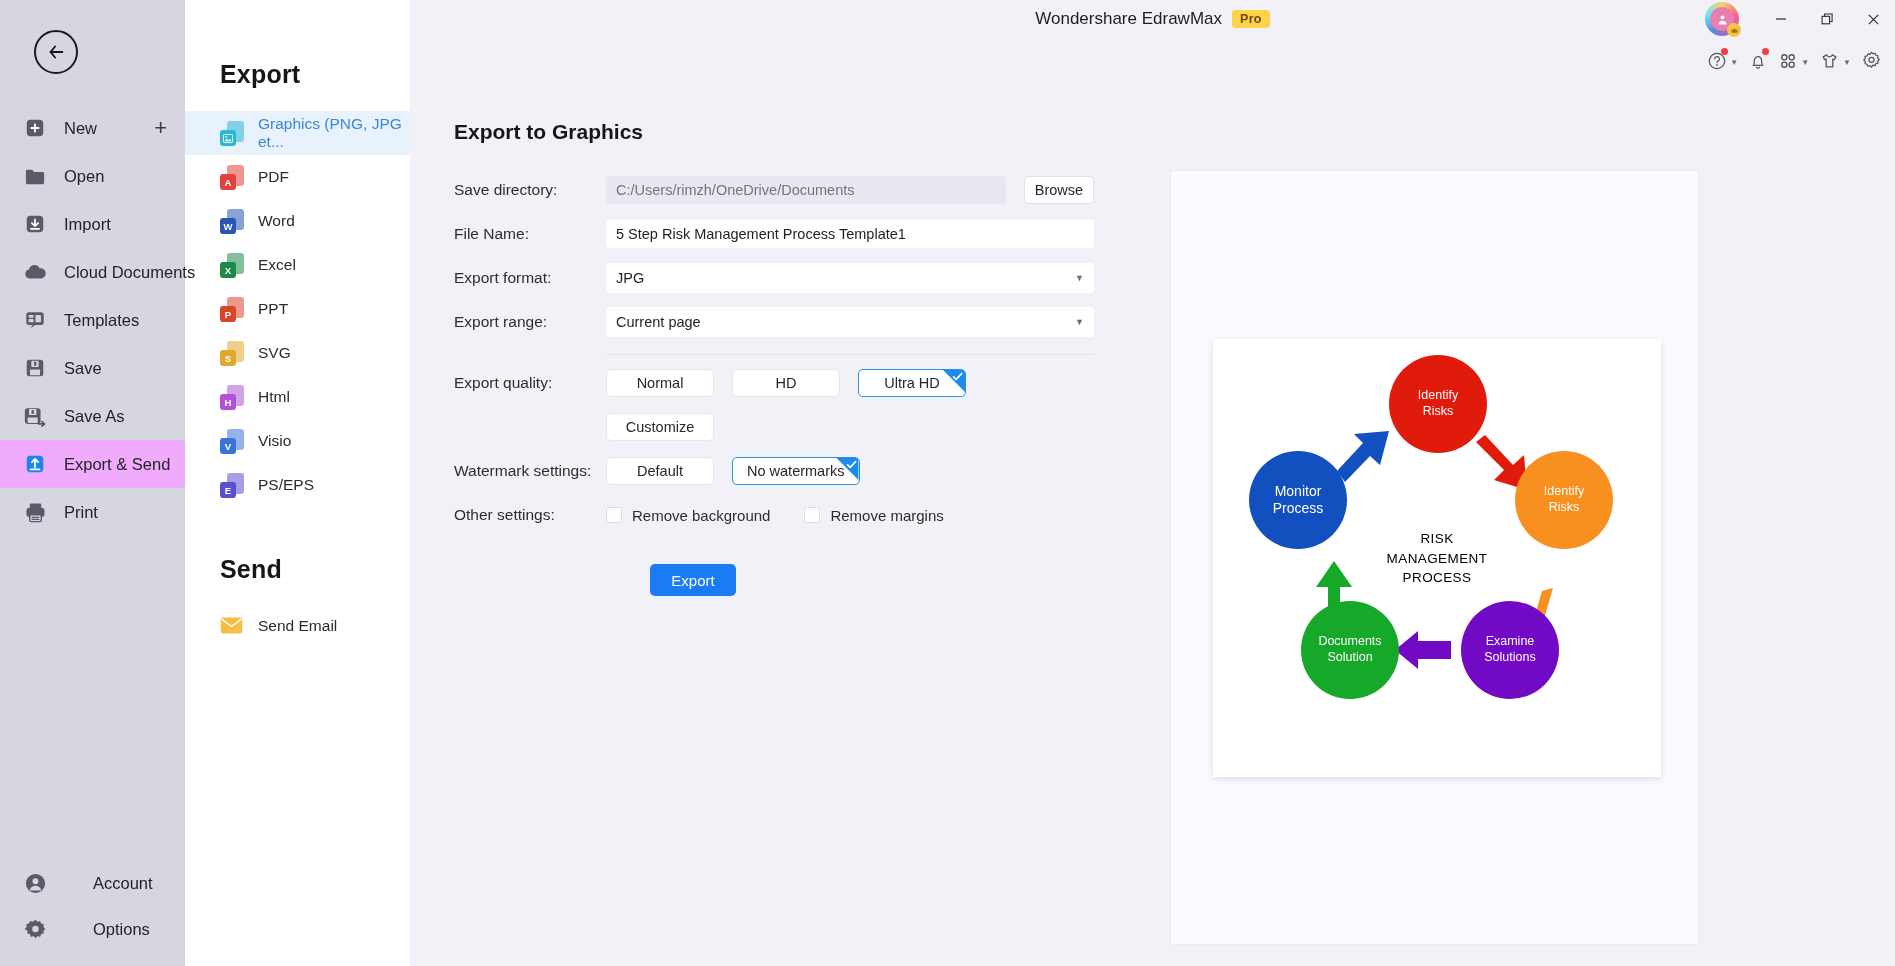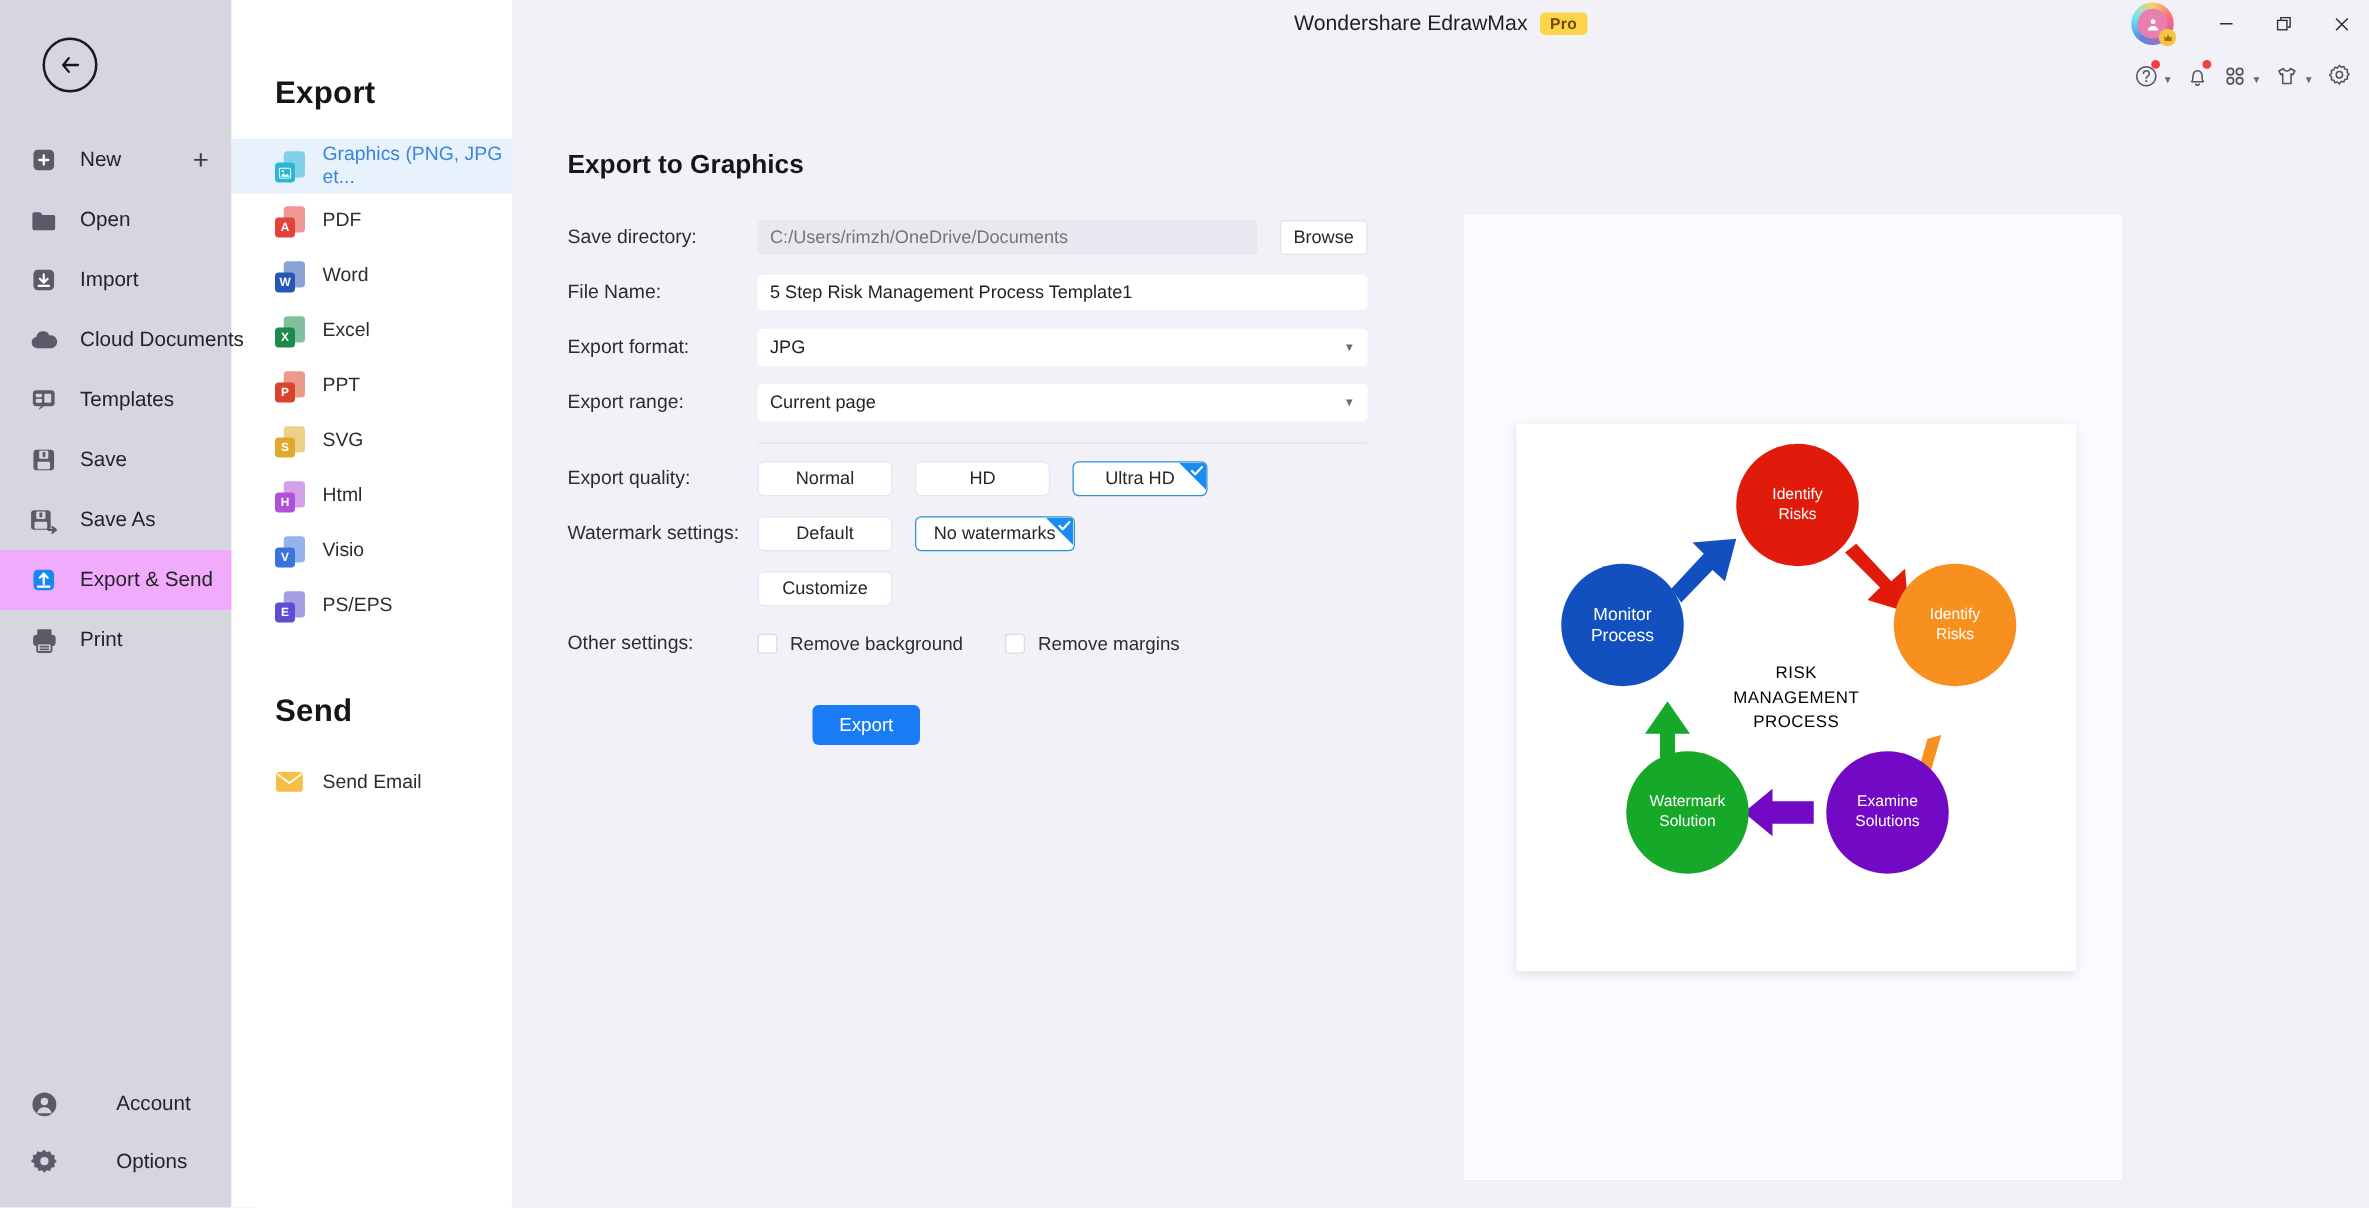--- a/index.html
+++ b/index.html
@@ -533,41 +533,41 @@
               <span class="badge">
                 <svg width="11" height="11" viewBox="0 0 14 14">
                   <path d="M2 7.4l3.3 3.3L12.2 3.4" fill="none" stroke="#fff" stroke-width="2.2" stroke-linecap="round" stroke-linejoin="round"></path>
                 </svg>
               </span>
             </button>
           </div>
       </div>
 
       <div class="row">
+        <div class="lbl"></div>
+        <div class="fld">
+          <button class="optbtn" style="min-width:108px">Customize</button>
+        </div>
+      </div>
+
+      <div class="row">
         <div class="lbl">Watermark settings:</div>
         <div class="fld btnrow" id="watermark-btns">
             <button class="optbtn" style="min-width: 108px;">
               <span>Default</span>
             </button>
             <button class="optbtn sel" style="min-width: 108px;">
               <span>No watermarks</span>
               <span class="badge">
                 <svg width="11" height="11" viewBox="0 0 14 14">
                   <path d="M2 7.4l3.3 3.3L12.2 3.4" fill="none" stroke="#fff" stroke-width="2.2" stroke-linecap="round" stroke-linejoin="round"></path>
                 </svg>
               </span>
             </button>
           </div>
-      </div>
-
-      <div class="row">
-        <div class="lbl"></div>
-        <div class="fld">
-          <button class="optbtn" style="min-width:108px">Customize</button>
-        </div>
       </div>
 
       <div class="row">
         <div class="lbl">Other settings:</div>
         <div class="fld btnrow" id="other-chks" style="gap:34px">
             <label class="chk-wrap">
               <span class="chk"></span>
               <span>Remove background</span>
             </label>
             <label class="chk-wrap">
@@ -611,21 +611,21 @@
             </div>
             <div class="node" style="left: 302px; top: 112px; width: 98px; height: 98px; background: rgb(247, 144, 30); font-size: 12.5px;">
               <span>Identify</span>
               <span>Risks</span>
             </div>
             <div class="node" style="left: 248px; top: 262px; width: 98px; height: 98px; background: rgb(114, 9, 196); font-size: 12.5px;">
               <span>Examine</span>
               <span>Solutions</span>
             </div>
             <div class="node" style="left: 88px; top: 262px; width: 98px; height: 98px; background: rgb(22, 168, 40); font-size: 12.5px;">
-              <span>Watermark</span>
+              <span>Documents</span>
               <span>Solution</span>
             </div>
             <div class="node" style="left: 36px; top: 112px; width: 98px; height: 98px; background: rgb(18, 80, 192); font-size: 14px;">
               <span>Monitor</span>
               <span>Process</span>
             </div>
           </div>
       </div>
     </div>
 

